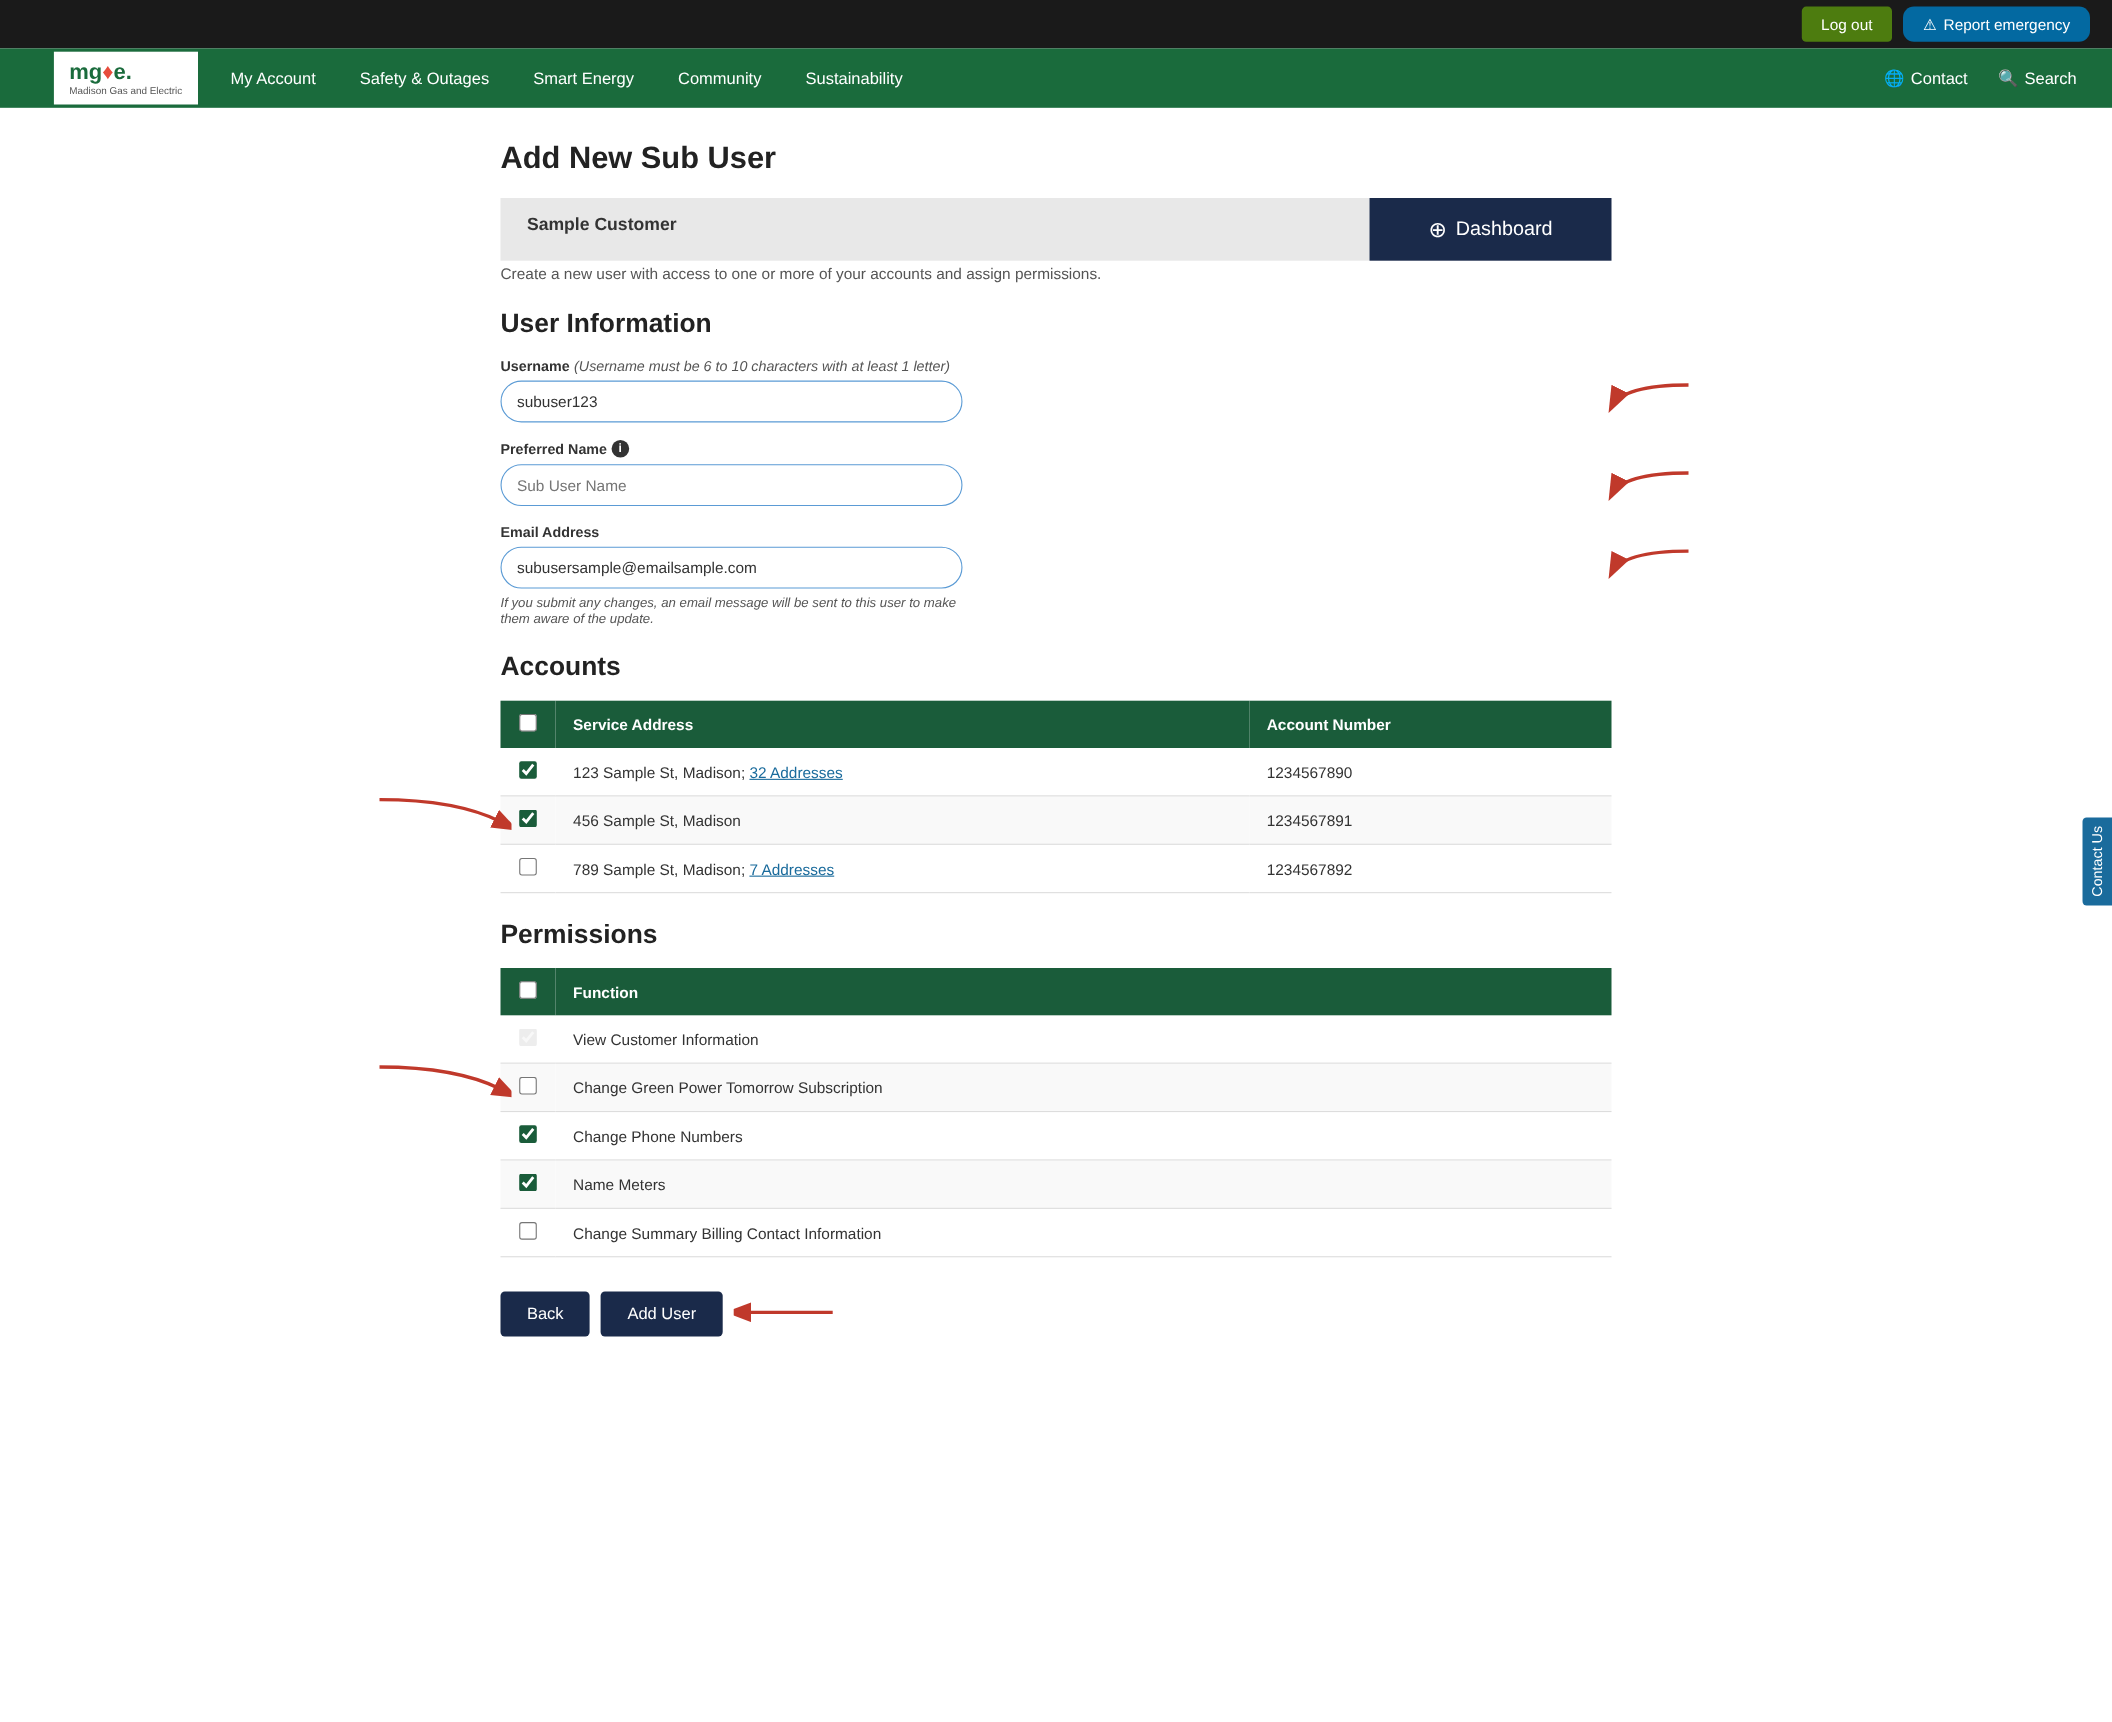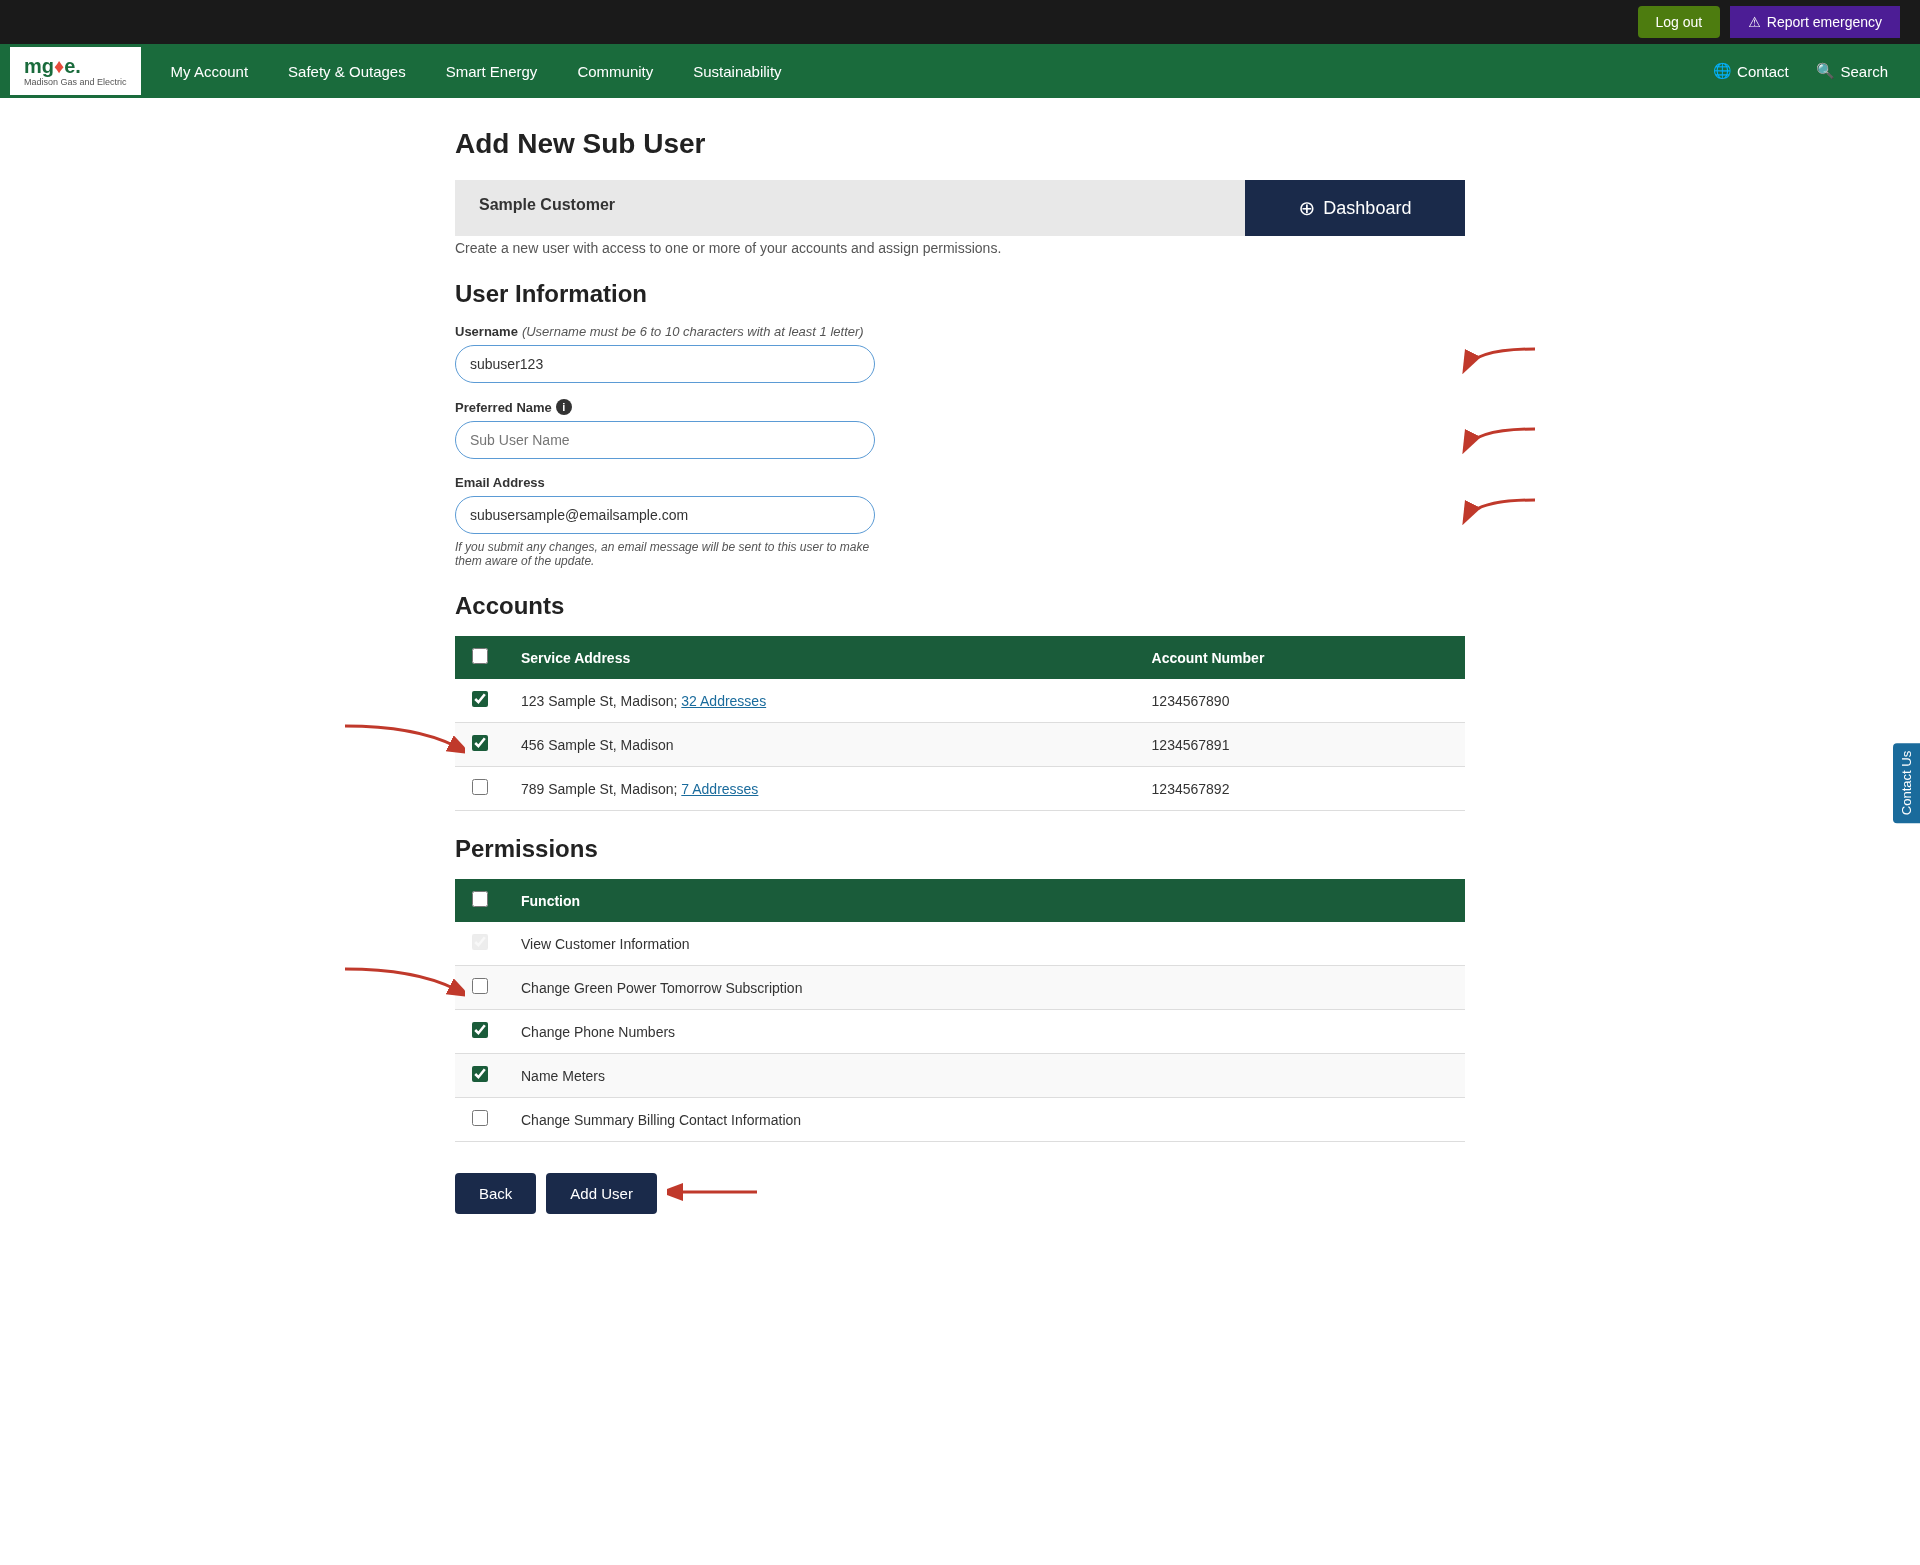--- a/index.html
+++ b/index.html
@@ -17,25 +17,25 @@
     .logout-btn {
       background: #4d7c0f;
       color: #fff;
       border: none;
       padding: 8px 18px;
       border-radius: 4px;
       cursor: pointer;
       font-size: 14px;
     }
     .emergency-btn {
-      background: #4c1d95;
+      background: #0369a1;
       color: #fff;
       border: none;
       padding: 8px 18px;
-      border-radius: 0;
+      border-radius: 10px;
       cursor: pointer;
       font-size: 14px;
       display: flex;
       align-items: center;
       gap: 6px;
     }
     .emergency-btn::before {
       content: '⚠';
     }
 
@@ -43,20 +43,21 @@
     .nav-bar {
       background: #1a6b3c;
       display: flex;
       align-items: center;
       padding: 0 10px;
     }
     .logo-area {
       padding: 8px 14px;
       background: #fff;
       margin-right: 10px;
+      margin-left: 39px;
     }
     .logo-text {
       font-size: 18px;
       font-weight: bold;
       color: #1a6b3c;
       line-height: 1.1;
     }
     .logo-sub {
       font-size: 9px;
       color: #555;

